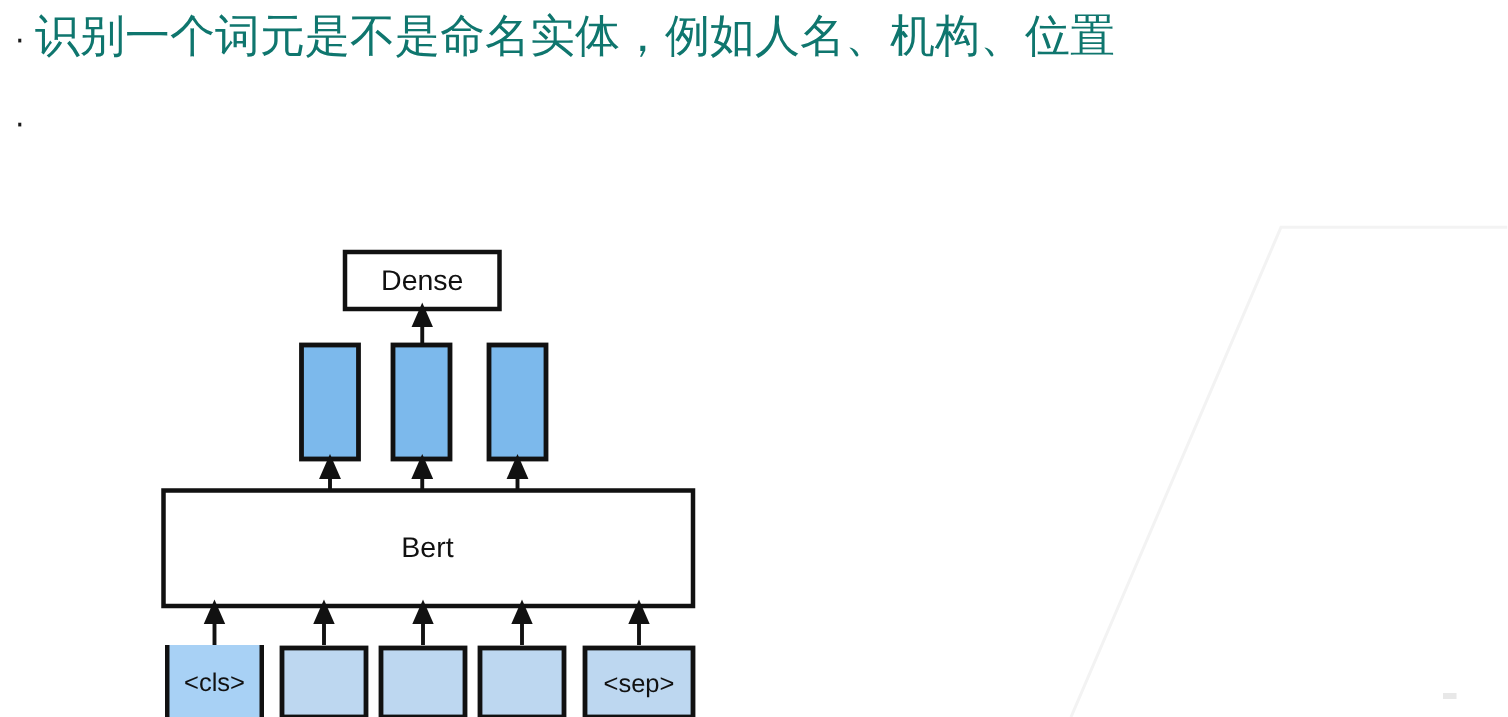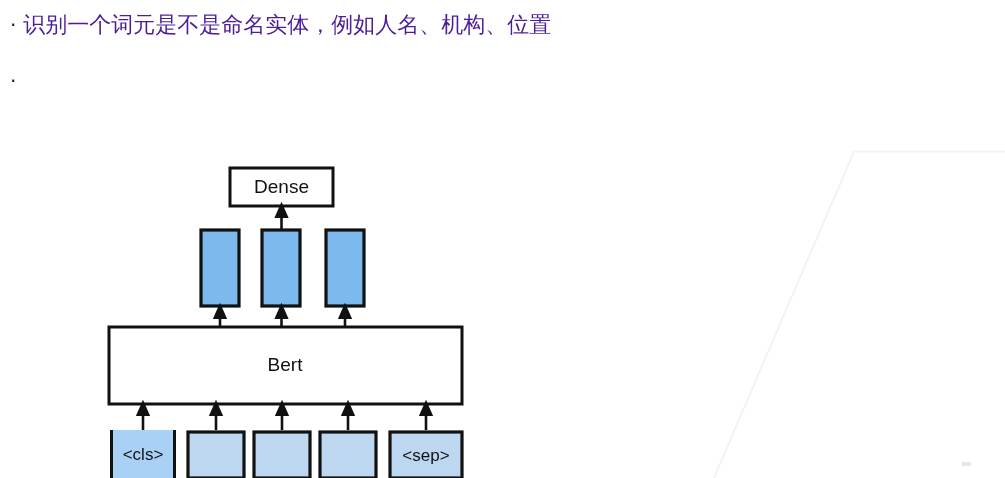--- a/index.html
+++ b/index.html
@@ -35,22 +35,22 @@
   }
   .bullet-line.l1 { margin-top: 2px; }
   .bullet-line.l2 { margin-top: 10px; }
   .bullet-dot {
     font-size: 20px;
     line-height: 46px;
     padding: 0 7px 0 10px;
     color: #1a1a1a;
   }
   .bullet-text {
-    font-size: 22px;
-    color: #4c1d95;
+    font-size: 30px;
+    color: #0f766e;
   }
 
   
   .diagram {
     position: absolute;
     left: 0;
     top: 0;
     width: 1005px;
     height: 478px;
     pointer-events: none;

